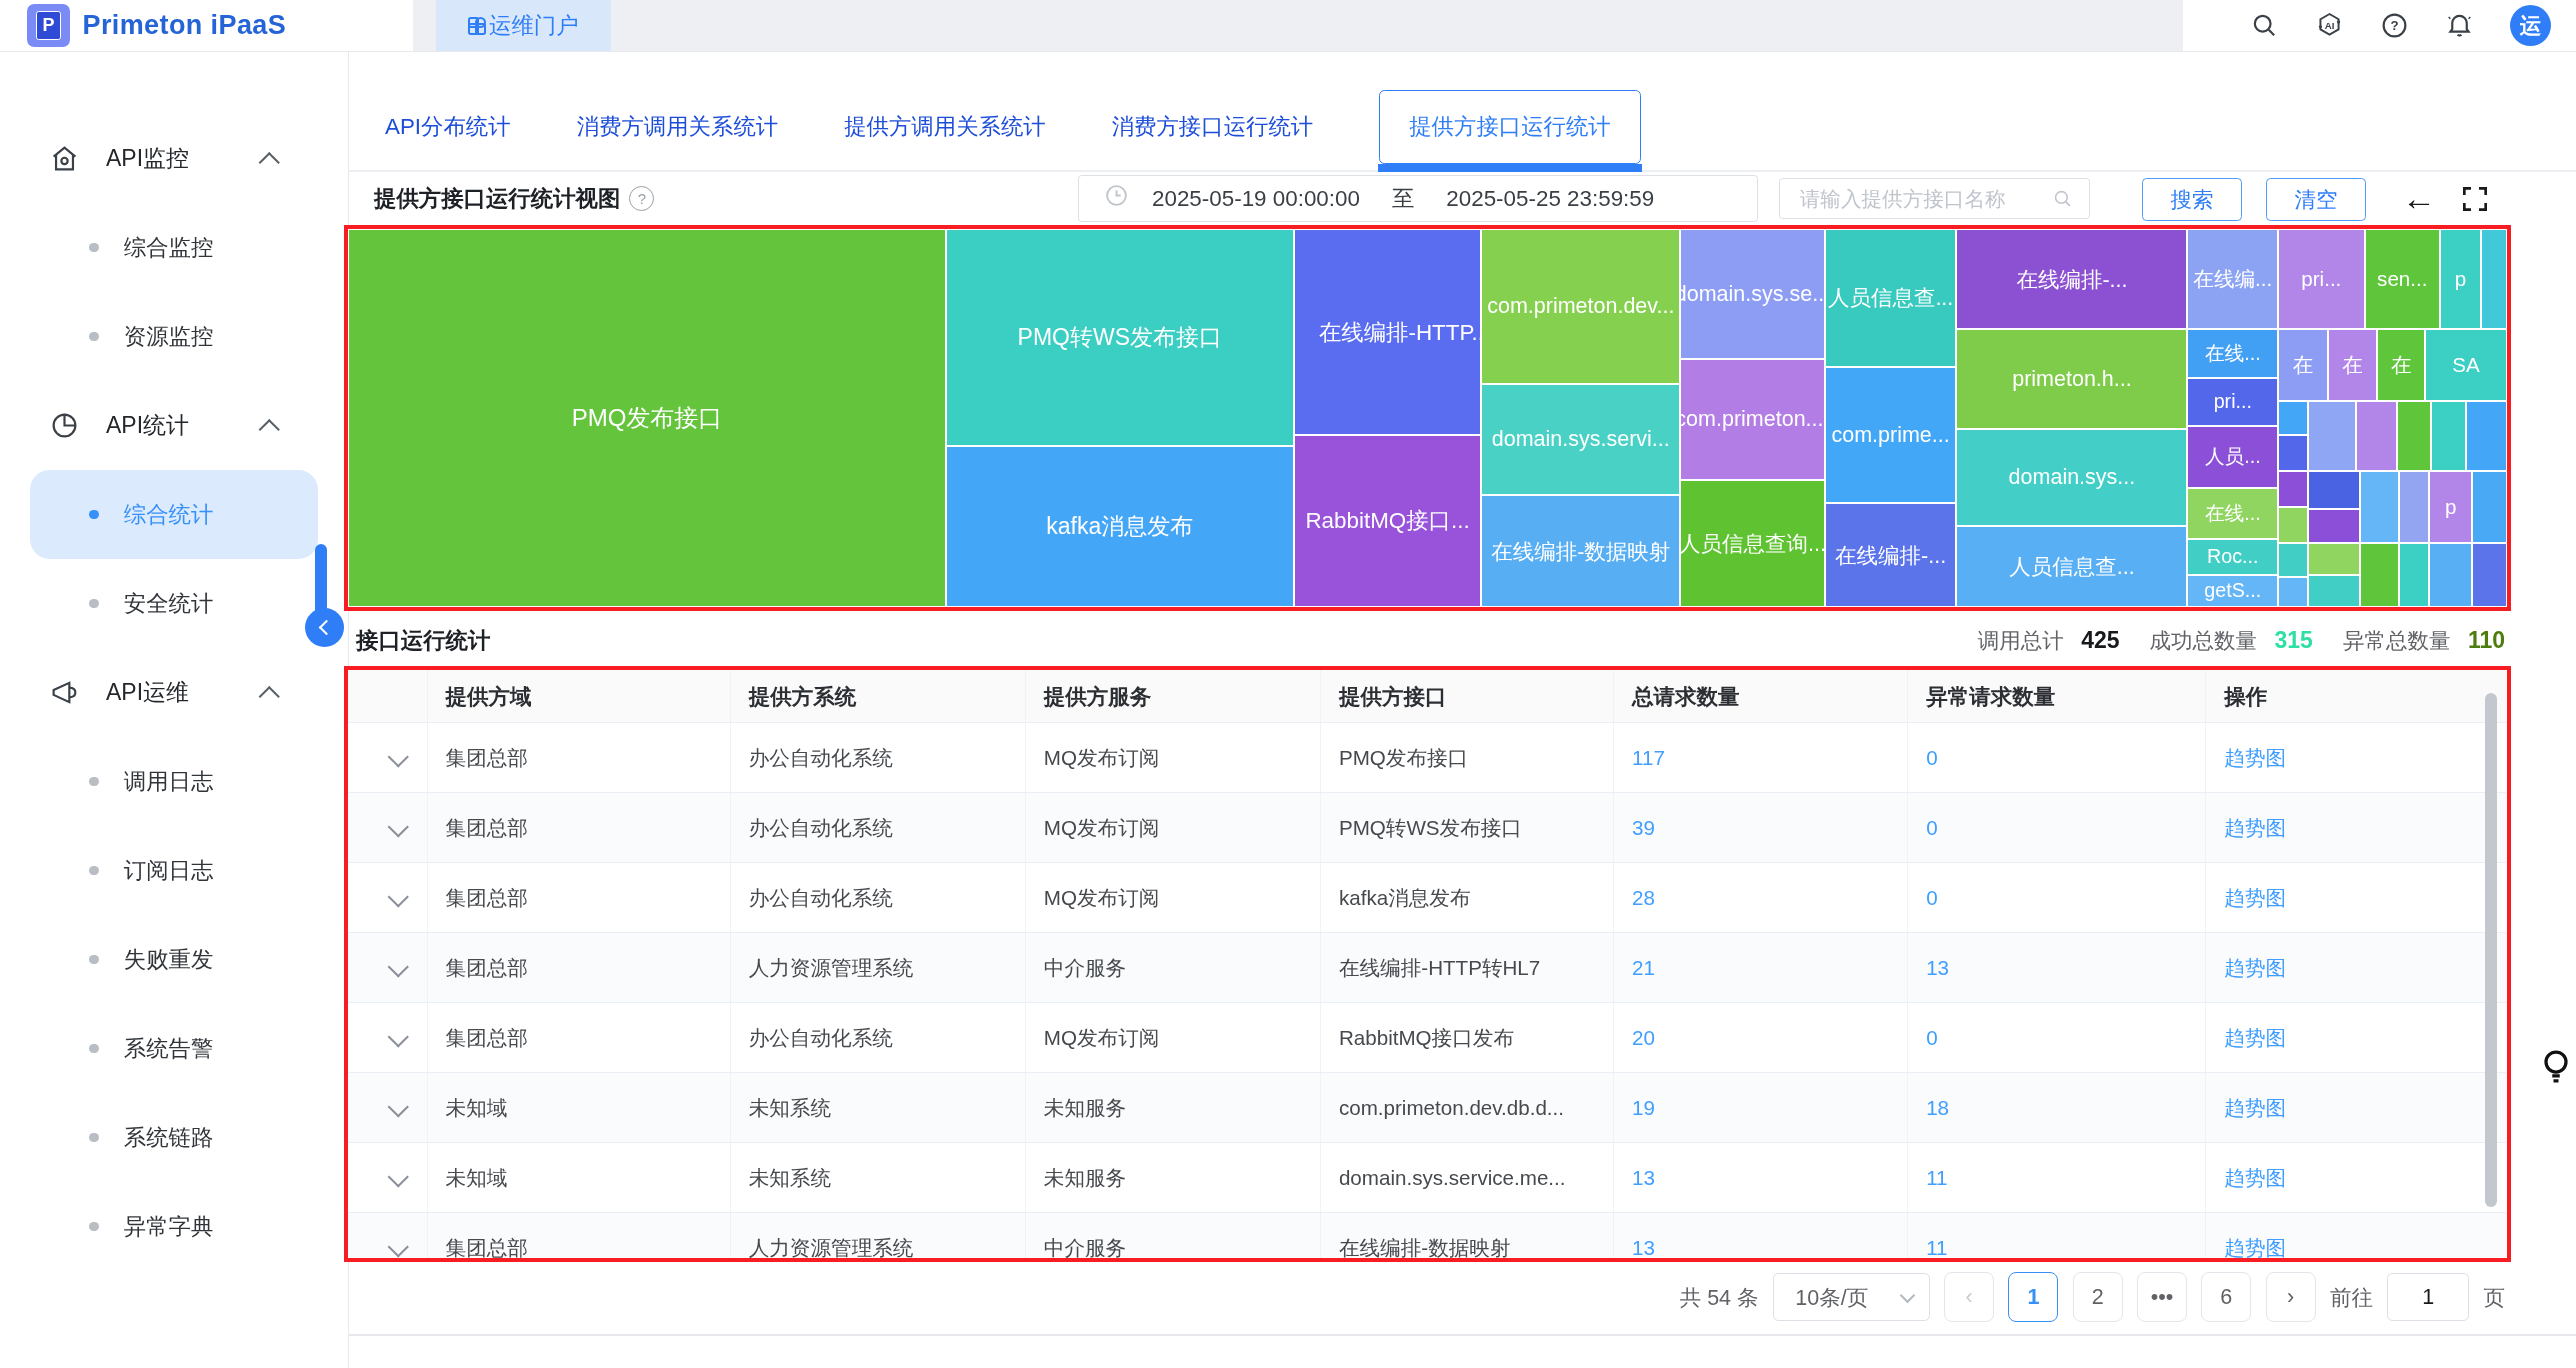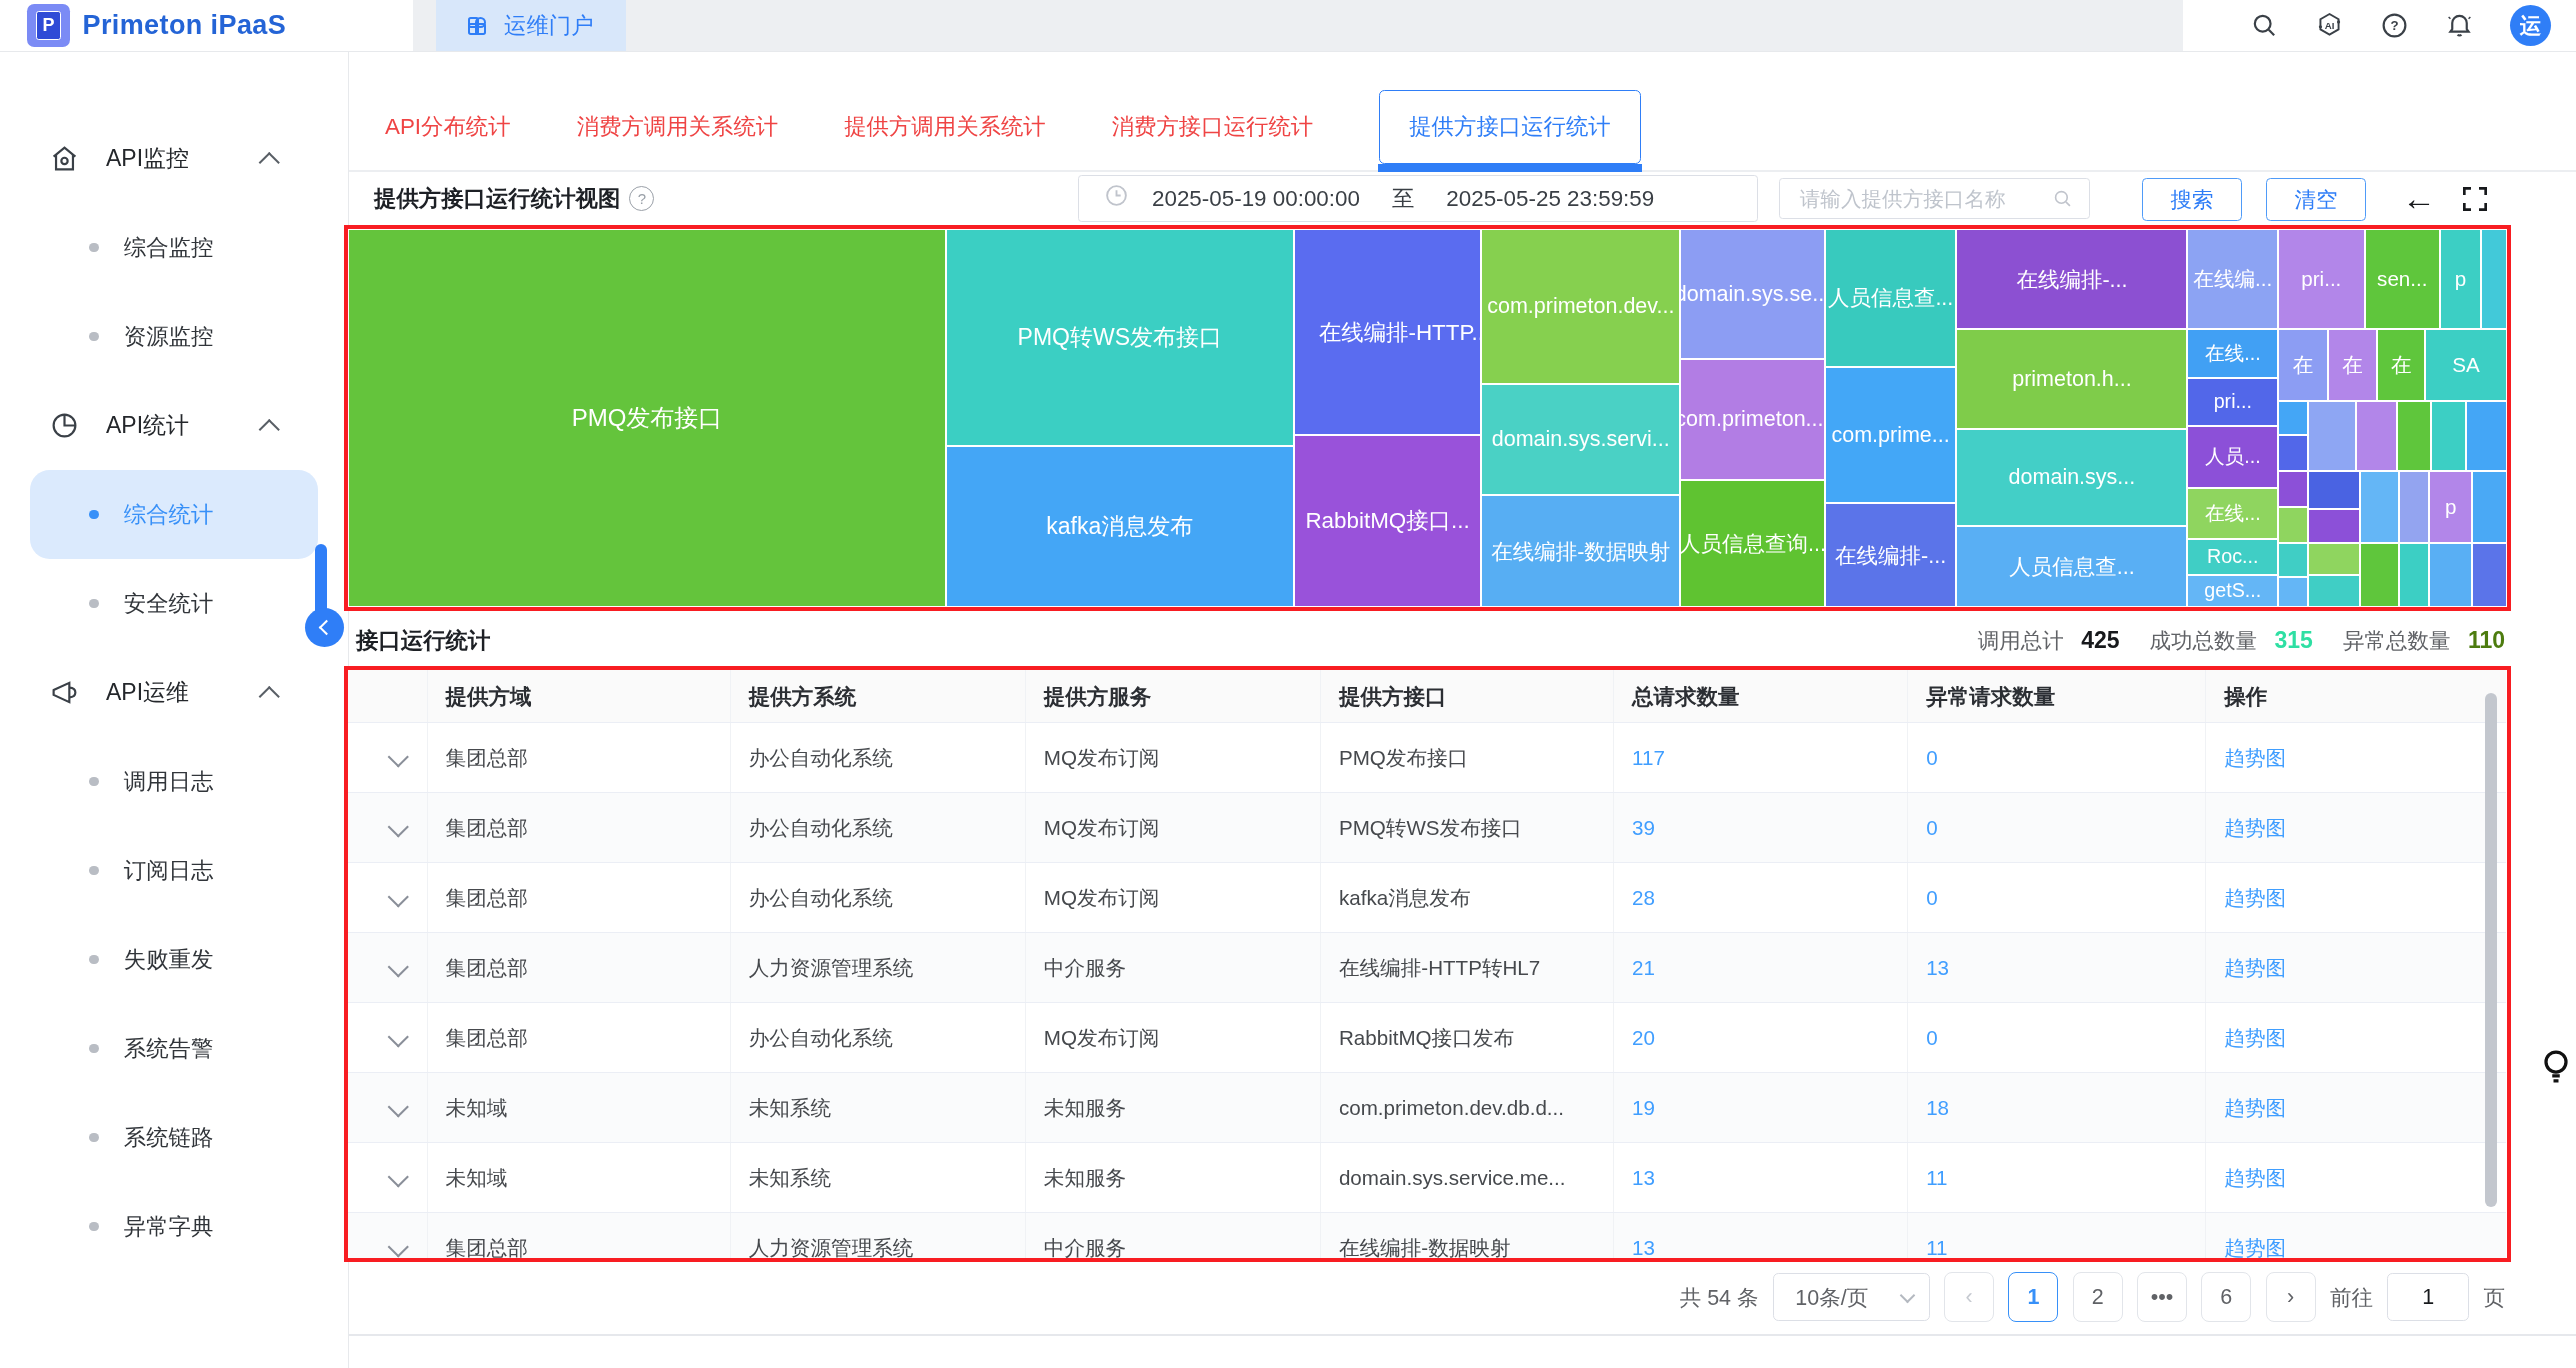--- a/index.html
+++ b/index.html
@@ -6,21 +6,21 @@
   body{font-family:"Liberation Sans","DejaVu Sans",sans-serif;color:#31353a;}
   .app{position:relative;width:2576px;height:1368px;overflow:hidden;background:#fff;}
 
   
   .topbar{position:absolute;left:0;top:0;width:2576px;height:51px;background:#fff;border-bottom:0.9px solid #e7e9ec;z-index:5;}
   .logo{position:absolute;left:27px;top:3.6px;display:flex;align-items:center;gap:12.5px;}
   .logo-badge{width:43px;height:43px;border-radius:7.2px;background:#7b8bf5;position:relative;display:flex;align-items:center;justify-content:center;}
   .logo-badge .inner{width:23px;height:27px;background:#2f4bd6;border:1.8px solid #fff;border-radius:2.7px;color:#fff;font-weight:bold;font-size:18px;display:flex;align-items:center;justify-content:center;}
   .logo-text{font-size:27px;font-weight:bold;color:#2464d6;letter-spacing:0.4px;}
   .portal-tabbar{position:absolute;left:413px;top:0;width:1770px;height:51px;background:#edeff2;}
-  .portal-tab{position:absolute;left:23px;top:0;height:51px;padding:0 32px;background:#d8e7fa;display:flex;align-items:center;gap:18px;color:#2f7ef7;font-size:22.4px;cursor:pointer;}
+  .portal-tab{position:absolute;left:23px;top:0;height:51px;padding:0 32px;background:#d8e7fa;display:flex;align-items:center;gap:3px;color:#2f7ef7;font-size:22.4px;cursor:pointer;}
   .grid-icon{position:relative;width:18px;height:18px;}
   .grid-icon i{position:absolute;width:7.2px;height:7.2px;border:2.2px solid #2f7ef7;border-radius:2.7px;}
   .grid-icon i:nth-child(1){left:0;top:0;}  .grid-icon i:nth-child(2){right:0;top:0;border-radius:50%;}
   .grid-icon i:nth-child(3){left:0;bottom:0;} .grid-icon i:nth-child(4){right:0;bottom:0;}
   .top-icons{position:absolute;right:25px;top:0;height:51px;display:flex;align-items:center;gap:36px;}
   .ticon{width:29px;height:29px;color:#3a4047;display:flex;align-items:center;justify-content:center;cursor:pointer;}
   .ticon svg{width:29px;height:29px;}
   .avatar{width:41px;height:41px;border-radius:50%;background:#2f7ef7;color:#fff;font-size:21.5px;font-weight:bold;display:flex;align-items:center;justify-content:center;cursor:pointer;}
 
   
@@ -39,21 +39,21 @@
   .side-item.active .dot{background:#3790f8;}
   .side-item.active span:last-child{color:#3790f8;}
 
   
   .handle-pill{position:absolute;left:315px;top:544px;width:11.6px;height:77px;background:#2f7ef7;border-radius:6.3px;z-index:6;}
   .handle-circle{position:absolute;left:305px;top:608px;width:39px;height:39px;border-radius:50%;background:#2f7ef7;z-index:7;display:flex;align-items:center;justify-content:center;cursor:pointer;}
   .handle-circle .chev{width:9px;height:9px;border-color:#fff;transform:rotate(-45deg);margin-left:3.6px;}
 
   
   .tabs{position:absolute;left:385px;top:88px;height:77px;display:flex;align-items:center;gap:66px;z-index:2;}
-  .tab{font-size:22.4px;color:#ef4444;cursor:pointer;height:72px;display:flex;align-items:center;}
+  .tab{font-size:22.4px;color:#1d4ed8;cursor:pointer;height:72px;display:flex;align-items:center;}
   .tab.active{color:#2f7ef7;border:1.8px solid #2f7ef7;border-radius:5.4px;padding:0 29px;position:relative;}
   .tab.active::after{content:"";position:absolute;left:-1.8px;right:-1.8px;bottom:-9.8px;height:8px;background:#2f7ef7;}
   .tabs-divider{position:absolute;left:349px;top:170px;width:2227px;height:1.8px;background:#eceef1;}
 
   
   .view-title-wrap{position:absolute;left:374px;top:183px;display:flex;align-items:center;gap:9px;}
   .view-title{font-size:22.4px;font-weight:bold;color:#1d2025;}
   .qmark{width:23px;height:23px;border:1.8px solid #9aa0a8;border-radius:50%;color:#9aa0a8;font-size:15px;display:flex;align-items:center;justify-content:center;}
   .date-range{position:absolute;left:1078px;top:175px;width:680px;height:47px;background:#fff;border:0.9px solid #dcdfe6;border-radius:3.6px;display:flex;align-items:center;font-size:22.4px;color:#3a3f45;cursor:pointer;box-sizing:border-box;}
   .date-range .clock{margin:0 23px 0 25px;color:#c0c4cc;}

